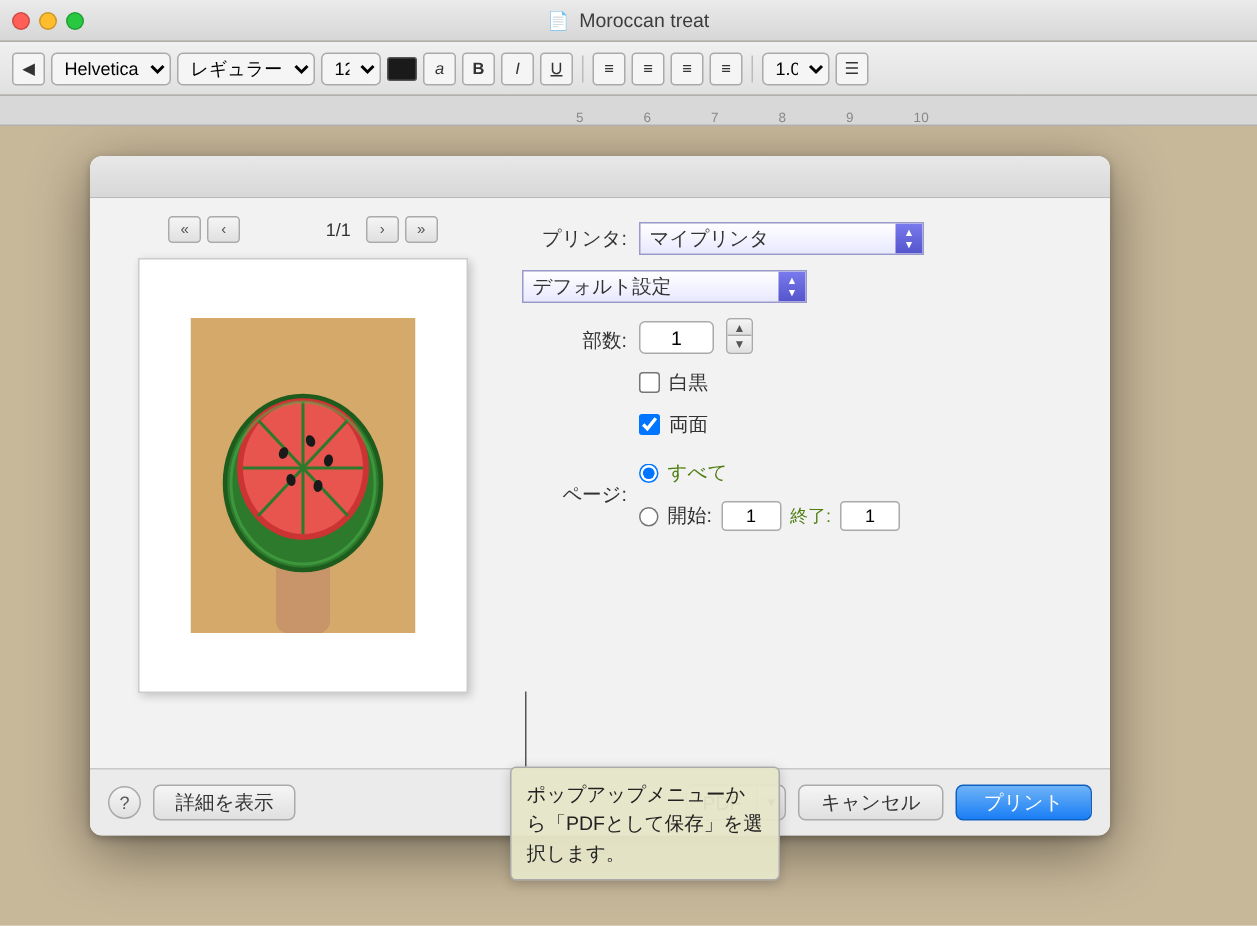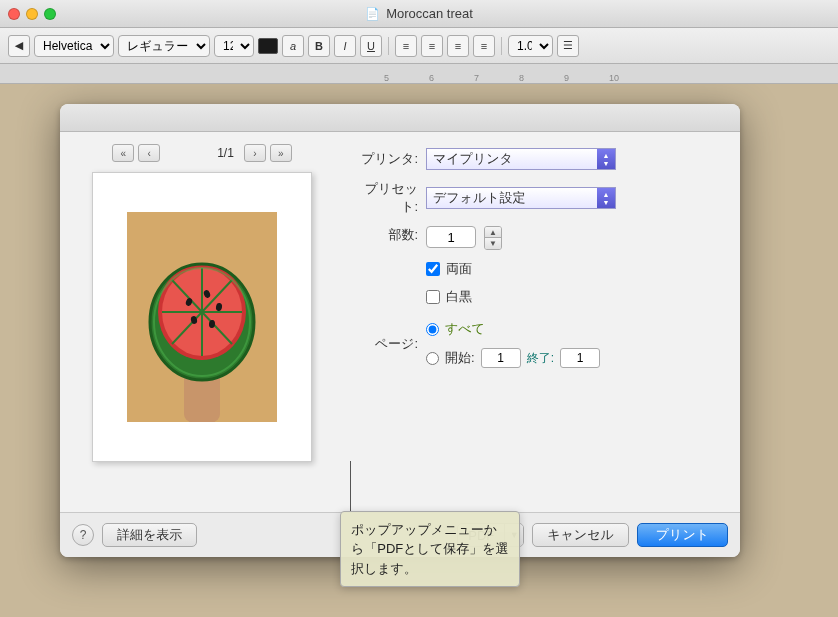--- a/index.html
+++ b/index.html
@@ -247,21 +247,21 @@
       gap: 1px;
     }
     .dropdown-arrows span {
       color: white;
       font-size: 7px;
       line-height: 1;
     }
 
     .copies-row {
       display: flex;
-      align-items: flex-start;
+      align-items: flex-end;
       gap: 8px;
     }
     .copies-input {
       width: 50px;
       height: 22px;
       border: 1px solid #aaa;
       border-radius: 4px;
       font-size: 13px;
       text-align: center;
       background: white;
@@ -324,21 +324,21 @@
       width: 40px;
       height: 20px;
       border: 1px solid #aaa;
       border-radius: 3px;
       font-size: 12px;
       text-align: center;
       background: white;
     }
     .range-label {
       font-size: 12px;
-      color: #0f766e;
+      color: #4d7c0f;
     }
 
     
     .print-dialog-footer {
       display: flex;
       align-items: center;
       padding: 10px 12px;
       border-top: 1px solid #c8c8c8;
       background: #ebebeb;
       gap: 8px;
@@ -570,47 +570,46 @@
           <div class="dropdown-control">
             <span class="dropdown-text">マイプリンタ</span>
             <div class="dropdown-arrows">
               <span>▲</span>
               <span>▼</span>
             </div>
           </div>
         </div>
 
         <div class="form-row">
-          <span class="form-label">プリセット:</span>
           <div class="dropdown-control">
             <span class="dropdown-text">デフォルト設定</span>
             <div class="dropdown-arrows">
               <span>▲</span>
               <span>▼</span>
             </div>
           </div>
         </div>
 
         <div class="form-row copies-row">
           <span class="form-label">部数:</span>
           <input class="copies-input" type="text" value="1" style="">
           <div class="stepper">
             <button class="stepper-btn">▲</button>
             <button class="stepper-btn">▼</button>
           </div>
         </div>
 
         <div class="checkbox-row">
+          <input type="checkbox" id="bw-check" style="">
+          <label class="checkbox-label" for="bw-check">白黒</label>
+        </div>
+
+        <div class="checkbox-row">
           <input type="checkbox" id="duplex-check" checked="" style="">
           <label class="checkbox-label" for="duplex-check">両面</label>
-        </div>
-
-        <div class="checkbox-row">
-          <input type="checkbox" id="bw-check" style="">
-          <label class="checkbox-label" for="bw-check">白黒</label>
         </div>
 
         <div class="form-row pages-section">
           <span class="form-label pages-label">ページ:</span>
           <div class="radio-group">
             <div style="display:flex;align-items:center;gap:6px">
               <input type="radio" name="pages" id="all-pages" checked="" style="">
               <label for="all-pages" style="font-size:13px;color:#4d7c0f">すべて</label>
             </div>
             <div style="display:flex;align-items:center;gap:6px;margin-top:4px">

